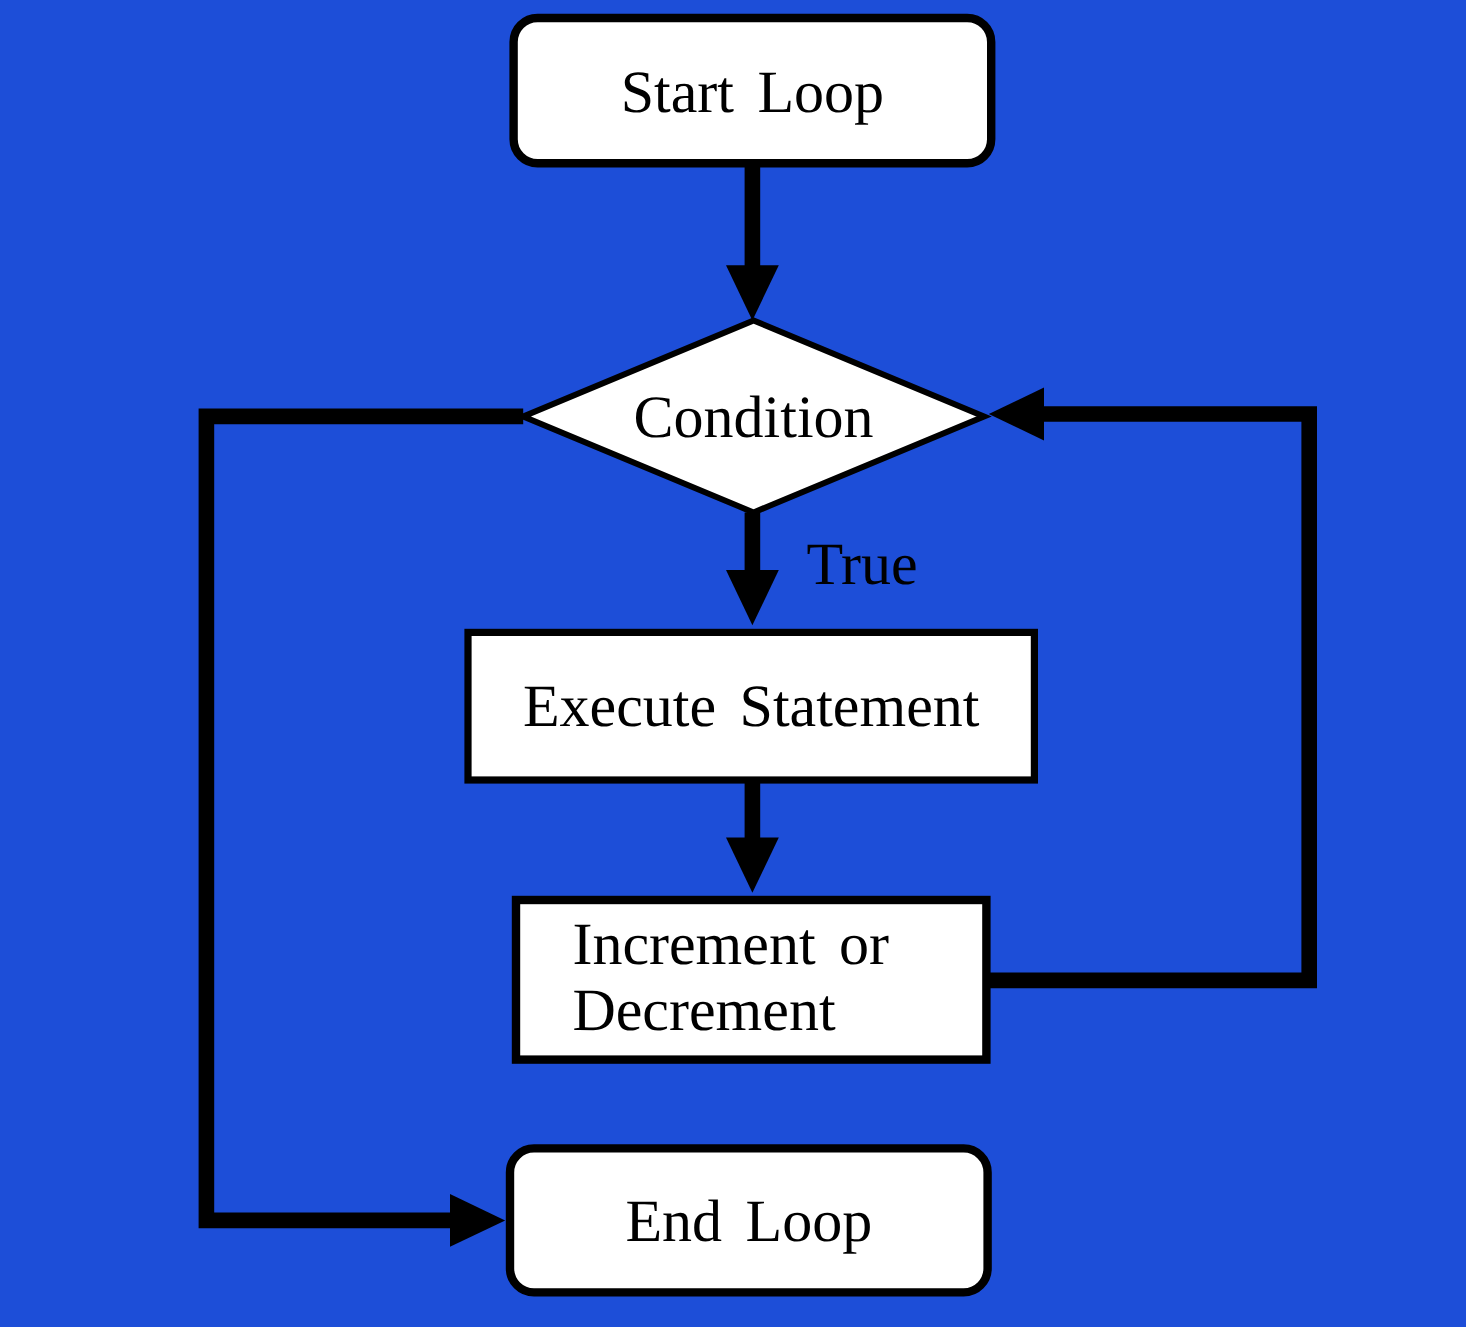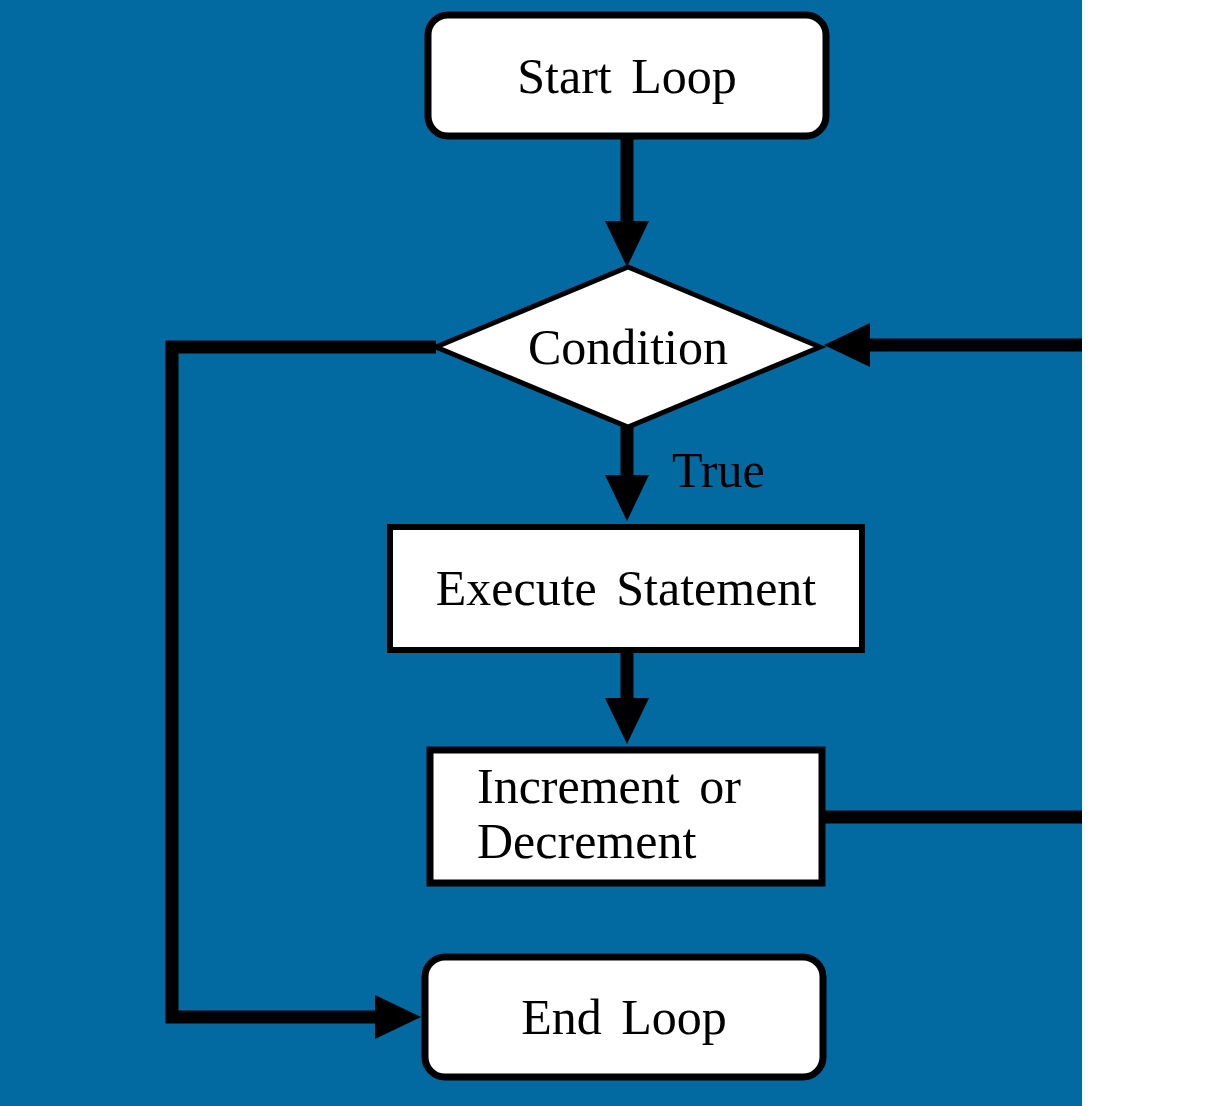--- a/index.html
+++ b/index.html
@@ -2,23 +2,23 @@
 <html><head>
 <meta charset="utf-8">
 <style>
   html, body {
     margin: 0;
     padding: 0;
     background: #ffffff;
   }
   .canvas {
     position: relative;
-    width: 1082px;
+    width: 1222px;
     height: 1106px;
-    background: #0369a1;
+    background: #1d4ed8;
     overflow: hidden;
   }
   svg { display: block; }
   .edge {
     stroke: #000000;
     stroke-width: 13;
     fill: none;
     stroke-linejoin: miter;
   }
   .arrowhead {

